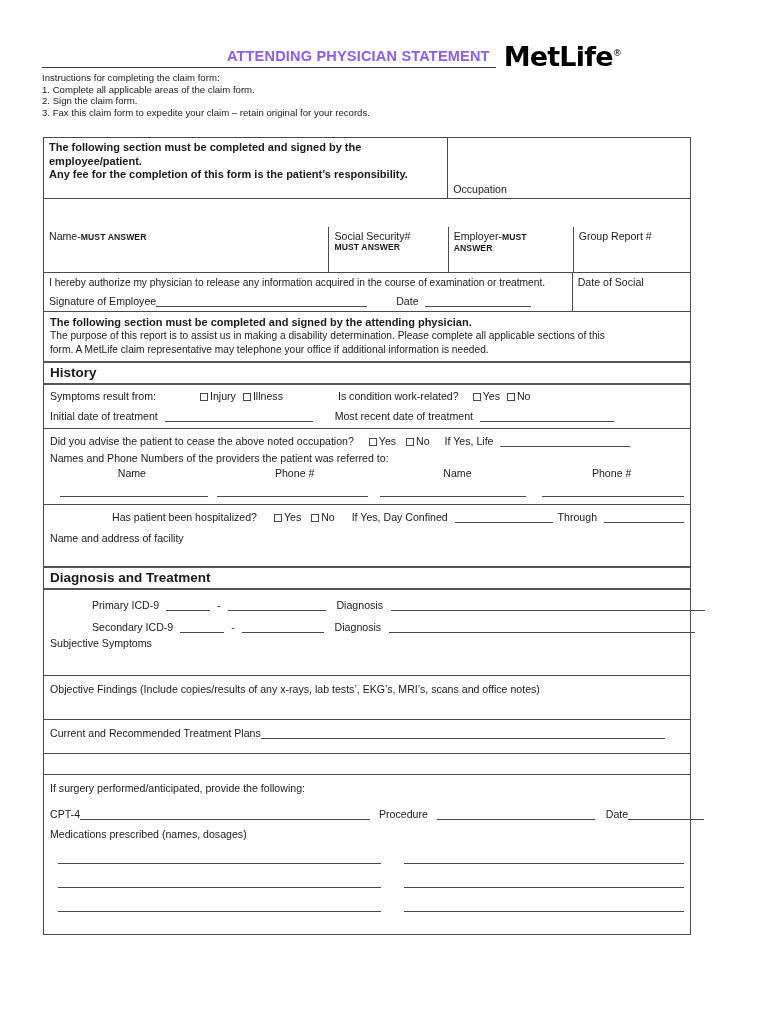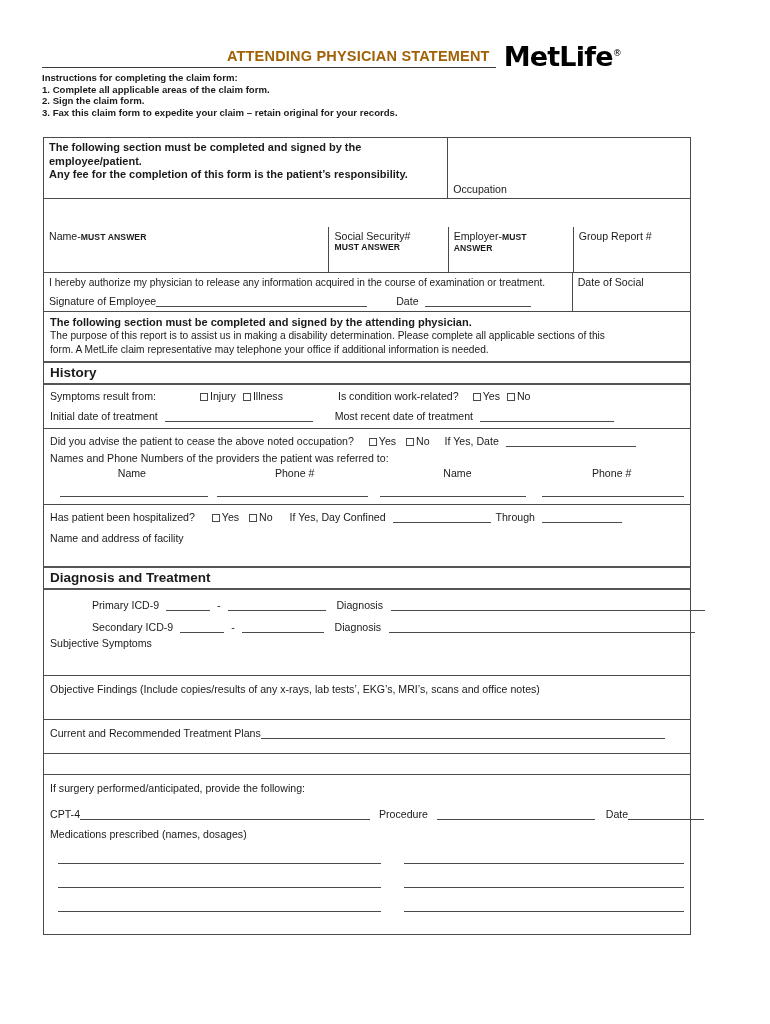--- a/index.html
+++ b/index.html
@@ -37,21 +37,21 @@
     width: 455px;
     padding-bottom: 2px;
   }
   .doc-title {
     font-size: 14.5px;
     font-weight: bold;
     letter-spacing: 0.2px;
     text-align: right;
     padding-right: 6px;
     padding-bottom: 3px;
-    color: #a16207;
+    color: #8b5cf6;
   }
   .title-rule {
     border-bottom: 1.6px solid #3a3a3a;
     width: 100%;
   }
   .brand-col {
     width: 225px;
     padding-left: 8px;
     padding-bottom: 0px;
   }
@@ -78,21 +78,20 @@
     color: #111;
   }
   .instructions {
     margin-top: 2px;
     font-size: 9.6px;
     line-height: 11.6px;
     width: 450px;
   }
   .instructions .ins-line {
     white-space: nowrap;
-    font-weight: bold;
   }
 
   
   .formbox {
     position: absolute;
     left: 43px; top: 137px;
     width: 648px;
     border: 1.4px solid #4a4a4a;
     box-sizing: border-box;
     font-size: 10.2px;
@@ -237,21 +236,21 @@
           <span>Most recent date of treatment</span>
           <span class="line-h" style="width:134px;margin-left:4px;"></span>
         </div>
       </div>
 
       <div class="cell bdr-b" style="padding:6px 6px 7px 6px;">
         <div style="font-size:10.6px;white-space:nowrap;">
           <span>Did you advise the patient to cease the above noted occupation?</span>
           <span class="nowrap" style="margin-left:12px;"><span class="cb"></span><span>Yes</span></span>
           <span class="nowrap" style="margin-left:7px;"><span class="cb"></span><span>No</span></span>
-          <span style="margin-left:12px;">If Yes, Date</span>
+          <span style="margin-left:12px;">If Yes, Life</span>
           <span class="line-h" style="width:130px;margin-left:4px;"></span>
         </div>
         <div style="margin-top:5px;font-size:10.6px;">Names and Phone Numbers of the providers the patient was referred to:</div>
         <div style="display:flex;margin-top:3px;font-size:10.6px;text-align:center;">
           <span style="width:172px;">Name</span>
           <span style="width:170px;">Phone #</span>
           <span style="width:172px;">Name</span>
           <span style="width:152px;">Phone #</span>
         </div>
         <div style="display:flex;margin-top:17px;">
@@ -260,21 +259,21 @@
           <span style="width:10px;"></span>
           <span class="line-h" style="width:157px;"></span>
           <span style="width:13px;"></span>
           <span class="line-h" style="width:152px;"></span>
           <span style="width:16px;"></span>
           <span class="line-h" style="width:148px;"></span>
         </div>
       </div>
 
       <div class="cell" style="padding:6px 6px 22px 6px;">
-        <div style="font-size:10.6px;white-space:nowrap;">
+        <div style="font-size:10.6px;white-space:nowrap;text-align:right;">
           <span>Has patient been hospitalized?</span>
           <span class="nowrap" style="margin-left:14px;"><span class="cb"></span><span>Yes</span></span>
           <span class="nowrap" style="margin-left:7px;"><span class="cb"></span><span>No</span></span>
           <span style="margin-left:14px;">If Yes, Day Confined</span>
           <span class="line-h" style="width:98px;margin-left:4px;"></span>
           <span style="margin-left:2px;">Through</span>
           <span class="line-h" style="width:80px;margin-left:4px;"></span>
         </div>
         <div style="margin-top:9px;font-size:10.6px;">Name and address of facility</div>
       </div>

